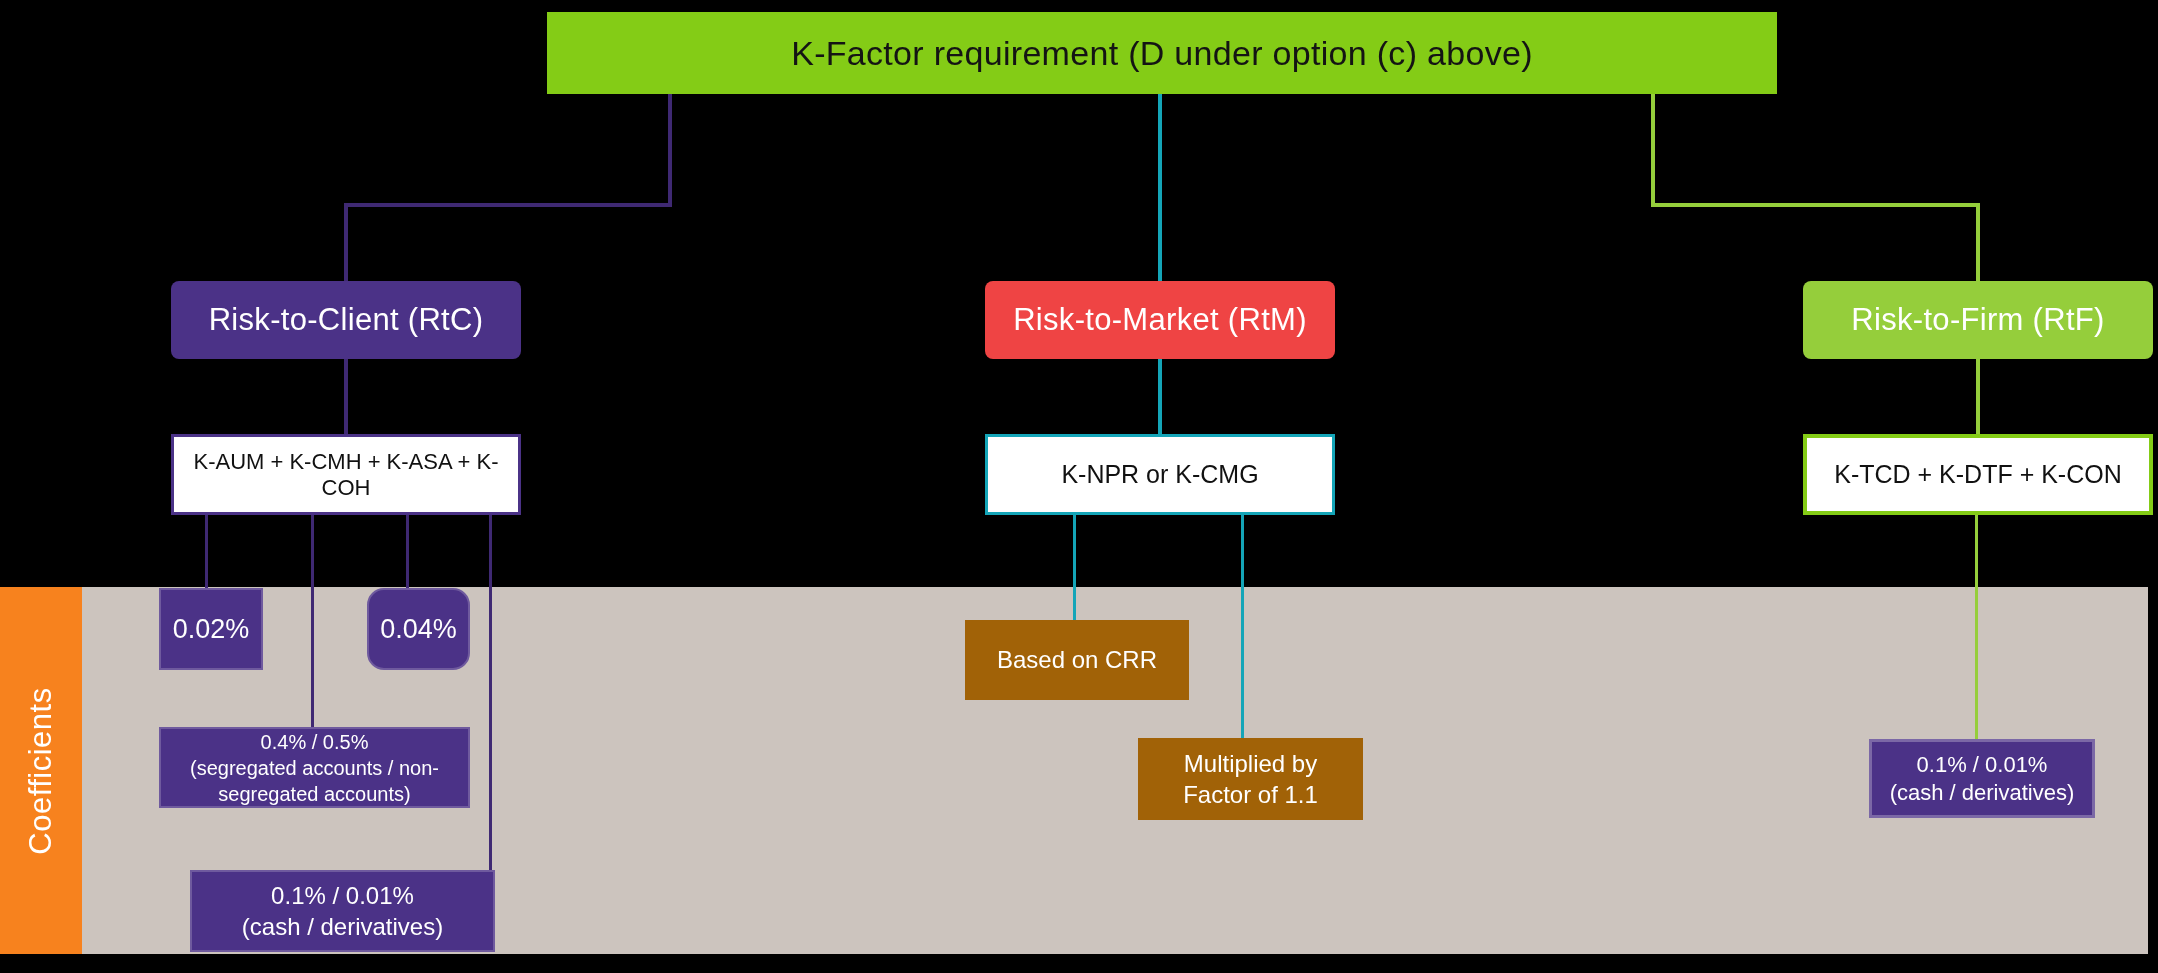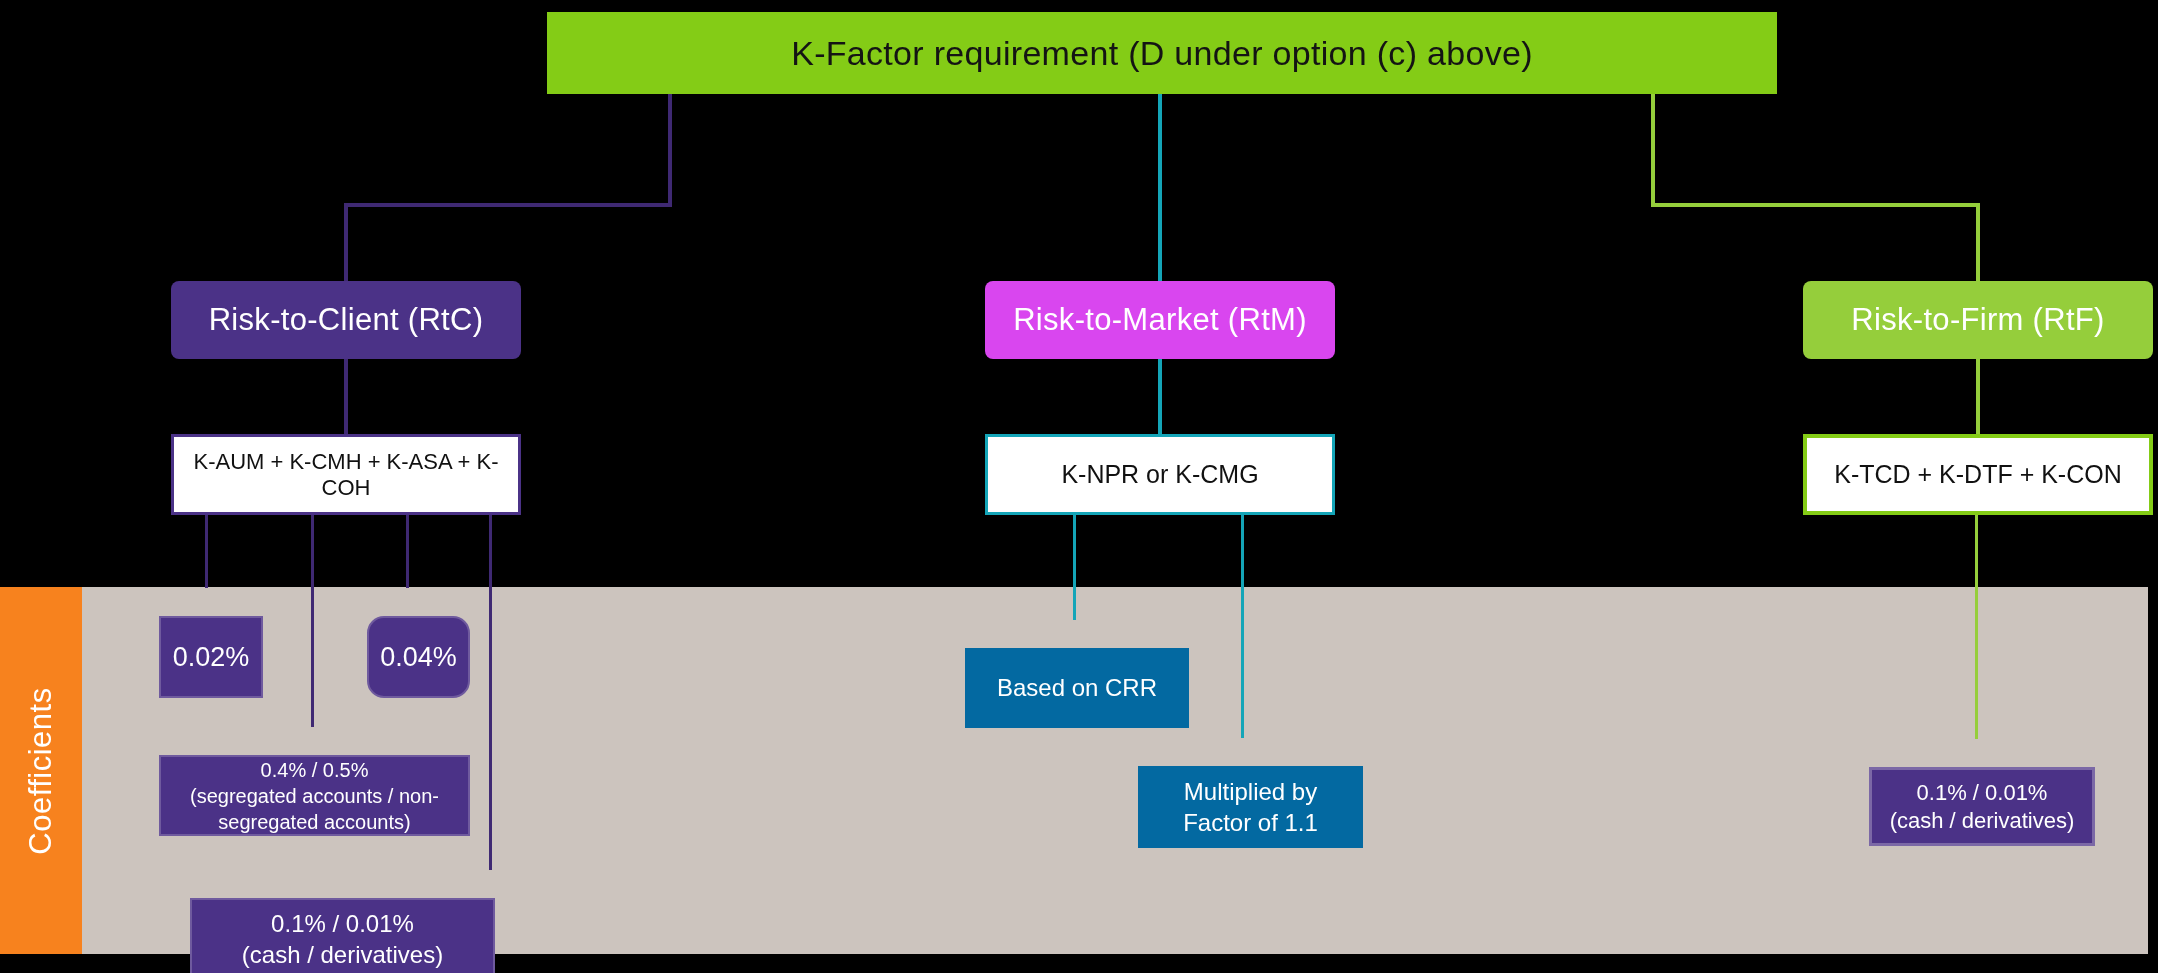--- a/index.html
+++ b/index.html
@@ -24,25 +24,25 @@
   .band{background:#CCC4BE;z-index:1;}
   .sidebar{
     background:#F7821E;z-index:2;display:flex;align-items:center;justify-content:center;
   }
   .sidebar span{
     transform:rotate(-90deg);white-space:nowrap;color:#fff;font-size:31px;font-weight:500;
     letter-spacing:0.5px;
   }
   .coef{
     color:#fff;display:flex;flex-direction:column;align-items:center;justify-content:center;
-    text-align:center;z-index:3;font-weight:500;margin-top:28px;
+    text-align:center;z-index:3;font-weight:500;
   }
   .coef-purple{background:#4B3287;border:2px solid #6f5a9e;}
   .coef-purple-b{background:#4B3287;border:3px solid #7b68a6;}
-  .coef-teal{background:#0369a1;}
+  .coef-teal{background:#a16207;}
 </style>
 </head>
 <body>
 
 <div class="canvas">
 
   <div class="abs title-box" style="left:547px;top:12px;width:1230px;height:82px;">
     <span>K-Factor requirement (D under option (c) above)</span>
   </div>
 
@@ -50,21 +50,21 @@
   <div class="abs line" style="left:344px;top:203px;width:328px;height:4px;background:#3F2973;"></div>
   <div class="abs line" style="left:344px;top:203px;width:4px;height:78px;background:#3F2973;"></div>
   <div class="abs line" style="left:1158px;top:94px;width:4px;height:187px;background:#14A5B8;"></div>
   <div class="abs line" style="left:1651px;top:94px;width:4px;height:113px;background:#95CE3B;"></div>
   <div class="abs line" style="left:1651px;top:203px;width:329px;height:4px;background:#95CE3B;"></div>
   <div class="abs line" style="left:1976px;top:203px;width:4px;height:78px;background:#95CE3B;"></div>
 
   <div class="abs branch-box" style="left:171px;top:281px;width:350px;height:78px;background:#4B3287;">
     <span>Risk-to-Client (RtC)</span>
   </div>
-  <div class="abs branch-box" style="left:985px;top:281px;width:350px;height:78px;background:#d946ef;">
+  <div class="abs branch-box" style="left:985px;top:281px;width:350px;height:78px;background:#ef4444;">
     <span>Risk-to-Market (RtM)</span>
   </div>
   <div class="abs branch-box" style="left:1803px;top:281px;width:350px;height:78px;background:#95CE3B;">
     <span>Risk-to-Firm (RtF)</span>
   </div>
 
   <div class="abs line" style="left:344px;top:359px;width:4px;height:75px;background:#3F2973;"></div>
   <div class="abs line" style="left:1158px;top:359px;width:4px;height:75px;background:#14A5B8;"></div>
   <div class="abs line" style="left:1976px;top:359px;width:4px;height:75px;background:#95CE3B;"></div>
 

